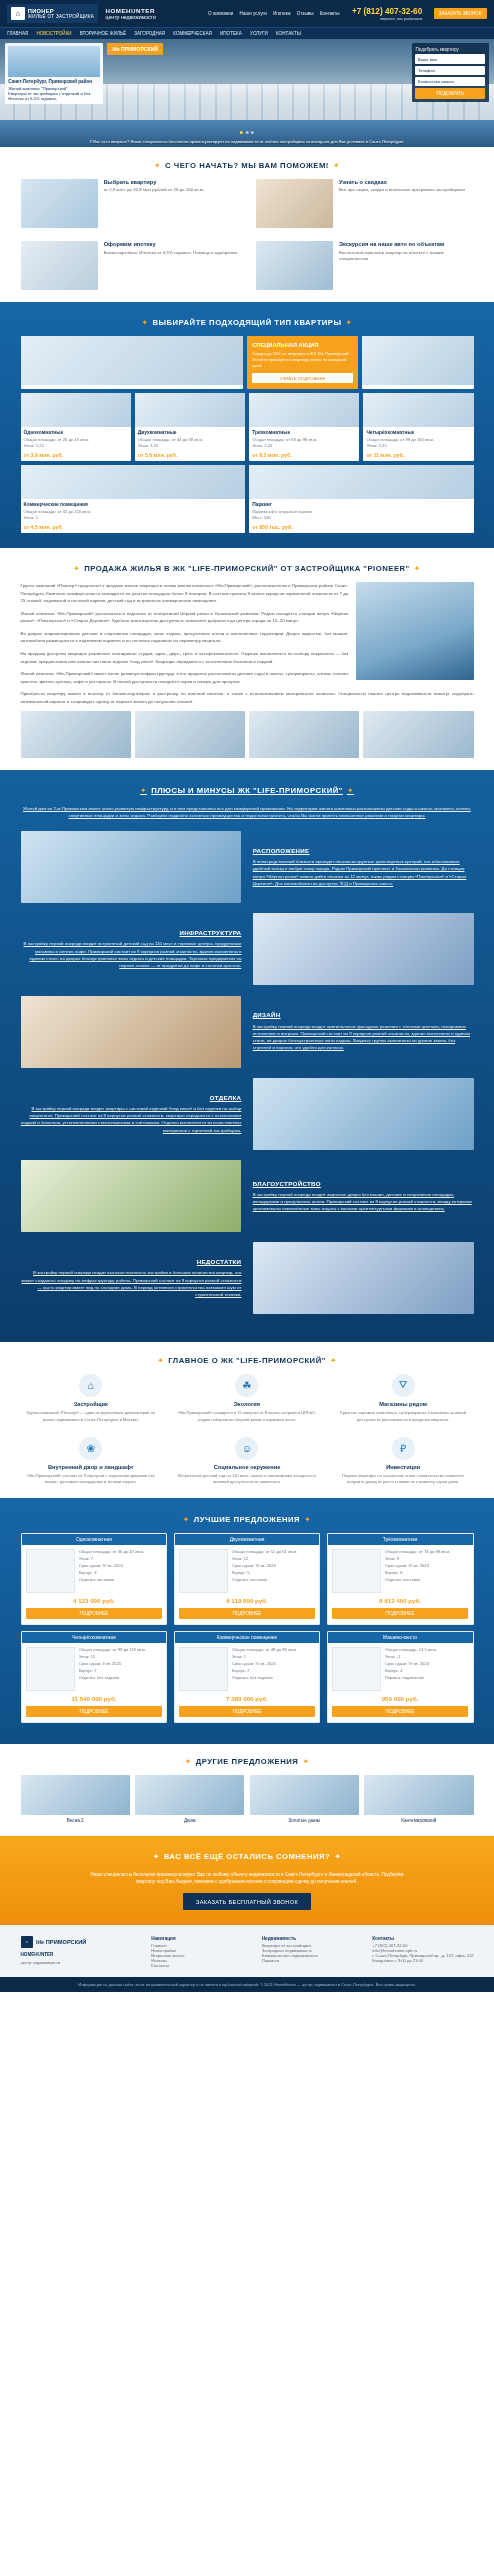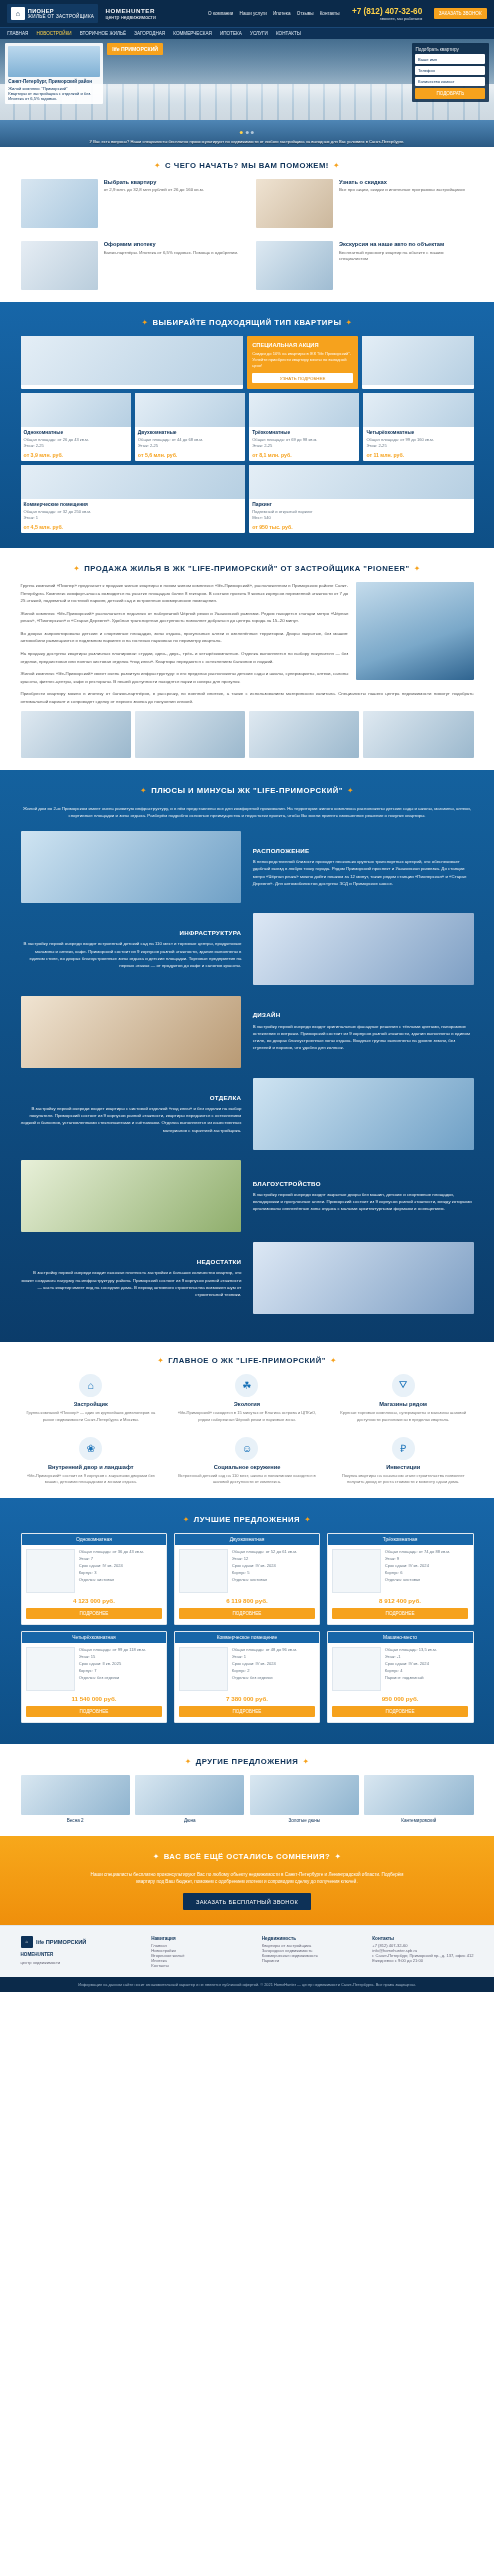--- a/index.html
+++ b/index.html
@@ -157,21 +157,21 @@
   .article { padding: 2.1px 0 12.4px; }
   .article p { font-size: 4.4px; line-height: 1.7; color: #555; margin-bottom: 5.2px; text-align: justify; }
   .article .floatimg {
     float: right; width: 118px; height: 98px; margin: 0 0 5.2px 7.2px; border-radius: 1px;
     background: linear-gradient(160deg,#c5dcec,#7aa8c9 60%,#2f6490);
   }
   .gallery { display: grid; grid-template-columns: repeat(4,1fr); gap: 4.1px; margin-top: 3.1px; }
   .gallery div { height: 47px; border-radius: 1px; background: linear-gradient(135deg,#dfe9f1,#9bb8cd); }
 
   
-  .band-gradient { background: linear-gradient(180deg,#14619e,#0b3c6a); padding: 3.1px 0 17.5px; color: #fff; }
+  .band-gradient { background: linear-gradient(180deg,#14619e,#0b3c6a); padding: 3.1px 0 17.5px; color: #fff; text-decoration: underline; }
   .pc-row { display: grid; grid-template-columns: 1fr 1fr; gap: 11.3px; align-items: center; margin-bottom: 10.3px; }
   .pc-text h4 { font-size: 6.2px; margin-bottom: 4.1px; letter-spacing: 0.3px; }
   .pc-text p { font-size: 4.4px; line-height: 1.65; opacity: .92; }
   .pc-img { height: 72px; border-radius: 1px; background: linear-gradient(135deg,#cfe4f2,#6fa0c6); }
   .pc-img.alt { background: linear-gradient(135deg,#e8f0d9,#8fae6c); }
   .pc-img.alt2 { background: linear-gradient(135deg,#f0e4d2,#b99a74); }
   .pc-img.alt3 { background: linear-gradient(135deg,#dde8f5,#7e9fc4); }
   .pc-right { text-align: right; }
 
   

